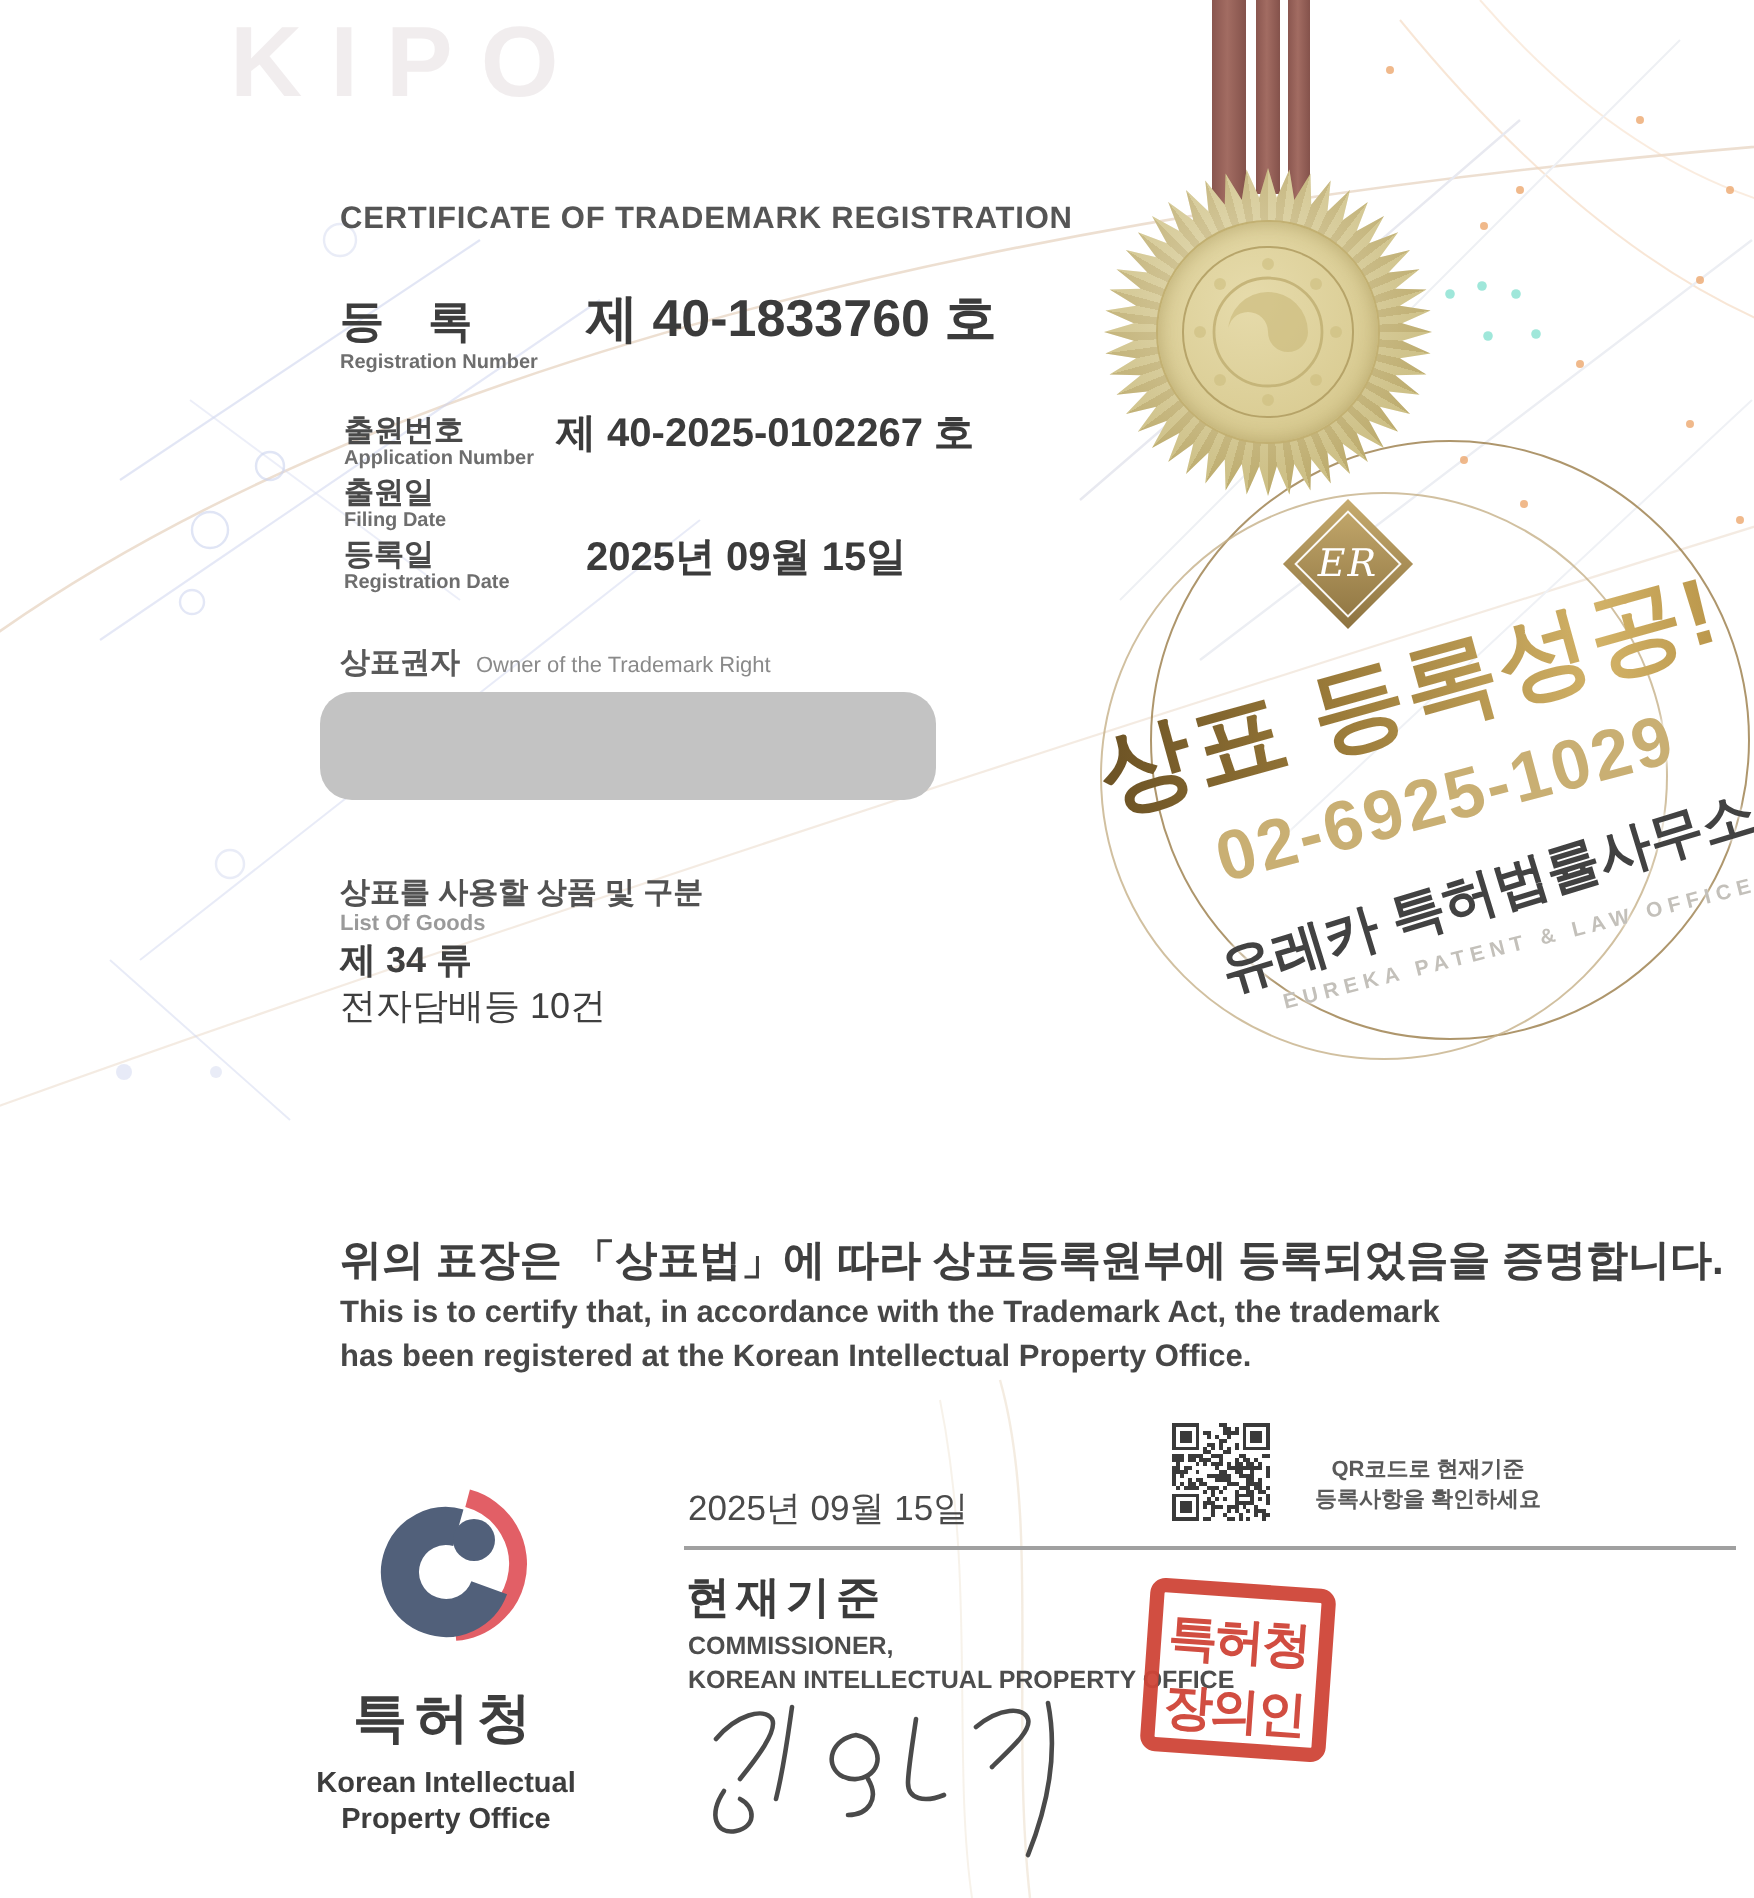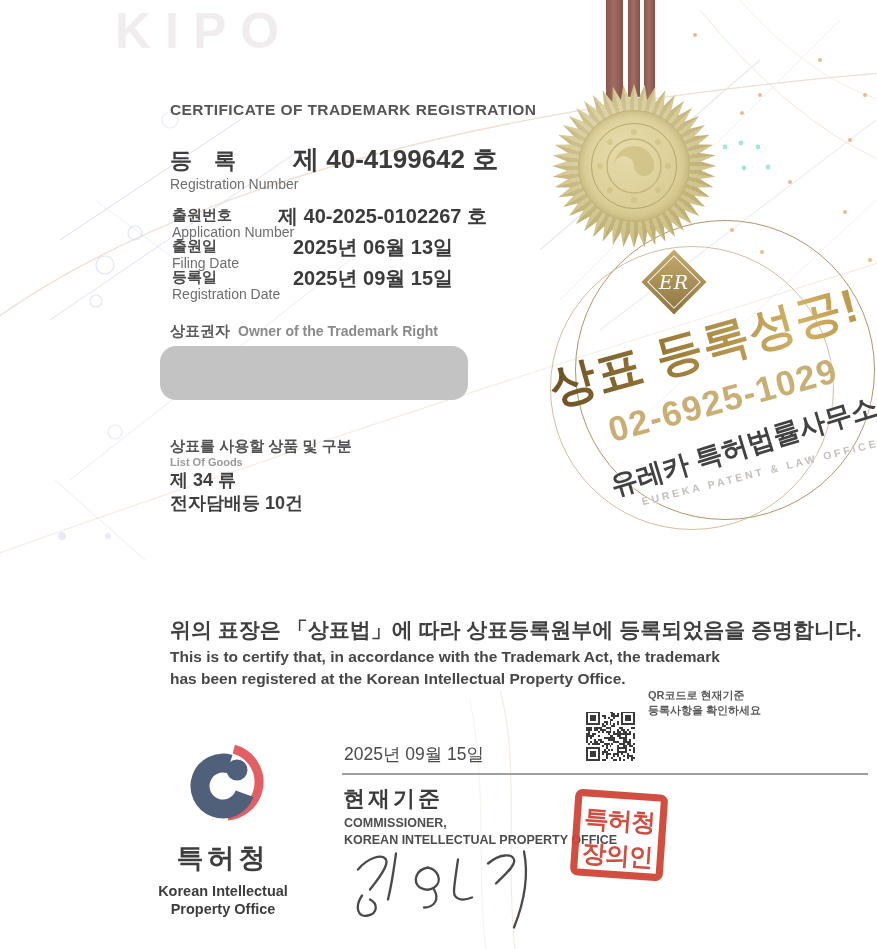--- a/index.html
+++ b/index.html
@@ -15,21 +15,21 @@
   
   .kipo-watermark { left:115px; top:2px; font-size:50px; font-weight:800; letter-spacing:14px;
     color:rgba(210,196,198,.30); z-index:1; }
 
   
   .cert-title { left:168px; top:48px; font-size:42px; font-weight:800; color:#4f4f4f; letter-spacing:6px; z-index:5; }
   .cert-subtitle { left:170px; top:101px; font-size:15.5px; font-weight:700; color:#555555; letter-spacing:.4px; z-index:5; }
 
   
   .lbl-ko { font-size:15px; font-weight:600; color:#4a4a4a; }
-  .lbl-en { font-size:14px; font-weight:400; color:#6e6e6e; }
+  .lbl-en { font-size:10px; font-weight:700; color:#6e6e6e; }
   .val    { font-weight:700; color:#3b3b3b; white-space:nowrap; }
 
   .reg-label-ko { left:170px; top:146px; font-size:22px; font-weight:800; color:#3d3d3d; letter-spacing:8px; z-index:5;}
   .reg-label-en { left:170px; top:176px; z-index:5;}
   .reg-value    { left:293px; top:142px; font-size:26px; z-index:5;}
 
   .app-label-ko { left:172px; top:206px; z-index:5;}
   .app-label-en { left:172px; top:224px; z-index:5;}
   .app-value    { left:278px; top:203px; font-size:20px; z-index:5;}
 
@@ -37,28 +37,28 @@
   .fil-label-en { left:172px; top:255px; z-index:5;}
   .fil-value    { left:293px; top:234px; font-size:20px; z-index:5;}
 
   .rdt-label-ko { left:172px; top:268px; z-index:5;}
   .rdt-label-en { left:172px; top:286px; z-index:5;}
   .rdt-value    { left:293px; top:265px; font-size:20px; z-index:5;}
 
   
   .owner-row { left:170px; top:322px; z-index:5; white-space:nowrap;}
   .owner-row .lbl-ko { font-size:15px; color:#5a5a5a; }
-  .owner-row .lbl-en { font-size:14px; color:#8a8a8a; margin-left:8px; font-weight:700;}
+  .owner-row .lbl-en { font-size:11px; color:#8a8a8a; margin-left:8px; font-weight:400;}
   .owner-box { left:160px; top:346px; width:308px; height:54px; border-radius:16px; background:#c3c3c3; z-index:5; }
 
   
   .goods-label-ko { left:170px; top:437px; font-size:15px; font-weight:600; color:#525252; z-index:5;}
   .goods-label-en { left:170px; top:456px; font-size:11px; font-weight:600; color:#9a9a9a; z-index:5;text-align:right;}
   .goods-class { left:170px; top:468px; font-size:18px; font-weight:700; color:#3f3f3f; z-index:5;}
-  .goods-items { left:170px; top:491px; font-size:18px; font-weight:700; color:#3f3f3f; z-index:5;text-align:center;}
+  .goods-items { left:170px; top:491px; font-size:18px; font-weight:400; color:#3f3f3f; z-index:5;text-align:center;}
 
   
   .trademark-name { left:528px; top:444px; font-size:43px; font-weight:700; color:#4f4f4f; letter-spacing:2px; z-index:6; }
 
   
   .ribbon-stripe { top:0; background:linear-gradient(90deg,#8a564f,#a26c62 45%,#84524b); z-index:7; }
   .rb1 { left:606px; width:17px; height:104px; }
   .rb2 { left:628px; width:12px; height:97px; }
   .rb3 { left:644px; width:11px; height:101px; }
 
@@ -99,21 +99,21 @@
   .stamp-firm-en { left:760px; top:472px; transform:translate(-50%,-50%) rotate(-14deg);
     font-size:10.5px; font-weight:700; letter-spacing:3px; color:#c3c0ba; }
 
   
   .statement-ko { left:170px; top:616px; font-size:21px; font-weight:700; color:#3f3f3f; z-index:5;}
   .statement-en1 { left:170px; top:648px; font-size:15.5px; font-weight:700; color:#474747; z-index:5;}
   .statement-en2 { left:170px; top:670px; font-size:15.5px; font-weight:700; color:#474747; z-index:5;}
 
   
   .qr-code { left:586px; top:710px; width:49px; height:52px; z-index:5; }
-  .qr-note { left:648px; top:688px; width:132px; text-align:left; font-size:11px; font-weight:700;
+  .qr-note { left:648px; top:728px; width:132px; text-align:center; font-size:11px; font-weight:700;
     color:#5a5a5a; line-height:15px; z-index:5; }
 
   
   .issue-date { left:344px; top:742px; font-size:17.5px; font-weight:500; color:#4a4a4a; z-index:5;}
   .issue-rule { left:342px; top:773px; width:526px; height:2px; background:#a0a0a0; z-index:5;}
   .commissioner-ko { left:343px; top:784px; font-size:22px; font-weight:800; color:#3b3b3b; letter-spacing:3px; z-index:5;}
   .commissioner-en1 { left:344px; top:816px; font-size:12.5px; font-weight:700; color:#4d4d4d; z-index:5;}
   .commissioner-en2 { left:344px; top:833px; font-size:12.5px; font-weight:700; color:#4d4d4d; z-index:5;}
 
   .official-seal { left:571px; top:790px; width:96px; height:90px; transform:rotate(4deg); z-index:12; }
@@ -175,29 +175,28 @@
     <path d="M 500 690 C 520 760 505 860 515 949" fill="none" stroke="#f1e7da" stroke-width="1.2" opacity="0.8"></path>
     <path d="M 470 700 C 488 790 476 880 486 949" fill="none" stroke="#f4ece1" stroke-width="1" opacity="0.7"></path>
   </svg>
 
   <div class="abs kipo-watermark">KIPO</div>
 
   <div class="abs cert-subtitle">CERTIFICATE OF TRADEMARK REGISTRATION</div>
 
   <div class="abs reg-label-ko">등 록</div>
   <div class="abs reg-label-en lbl-en">Registration Number</div>
-  <div class="abs reg-value val">제 40-4199642 호</div>
+  <div class="abs reg-value val">제 40-1833760 호</div>
 
   <div class="abs app-label-ko lbl-ko">출원번호</div>
   <div class="abs app-label-en lbl-en">Application Number</div>
   <div class="abs app-value val">제 40-2025-0102267 호</div>
 
   <div class="abs fil-label-ko lbl-ko">출원일</div>
   <div class="abs fil-label-en lbl-en">Filing Date</div>
-  <div class="abs fil-value val">2025년 06월 13일</div>
 
   <div class="abs rdt-label-ko lbl-ko">등록일</div>
   <div class="abs rdt-label-en lbl-en">Registration Date</div>
   <div class="abs rdt-value val">2025년 09월 15일</div>
 
   <div class="abs owner-row">
     <span class="lbl-ko">상표권자</span><span class="lbl-en">Owner of the Trademark Right</span>
   </div>
   <div class="abs owner-box"></div>
 

